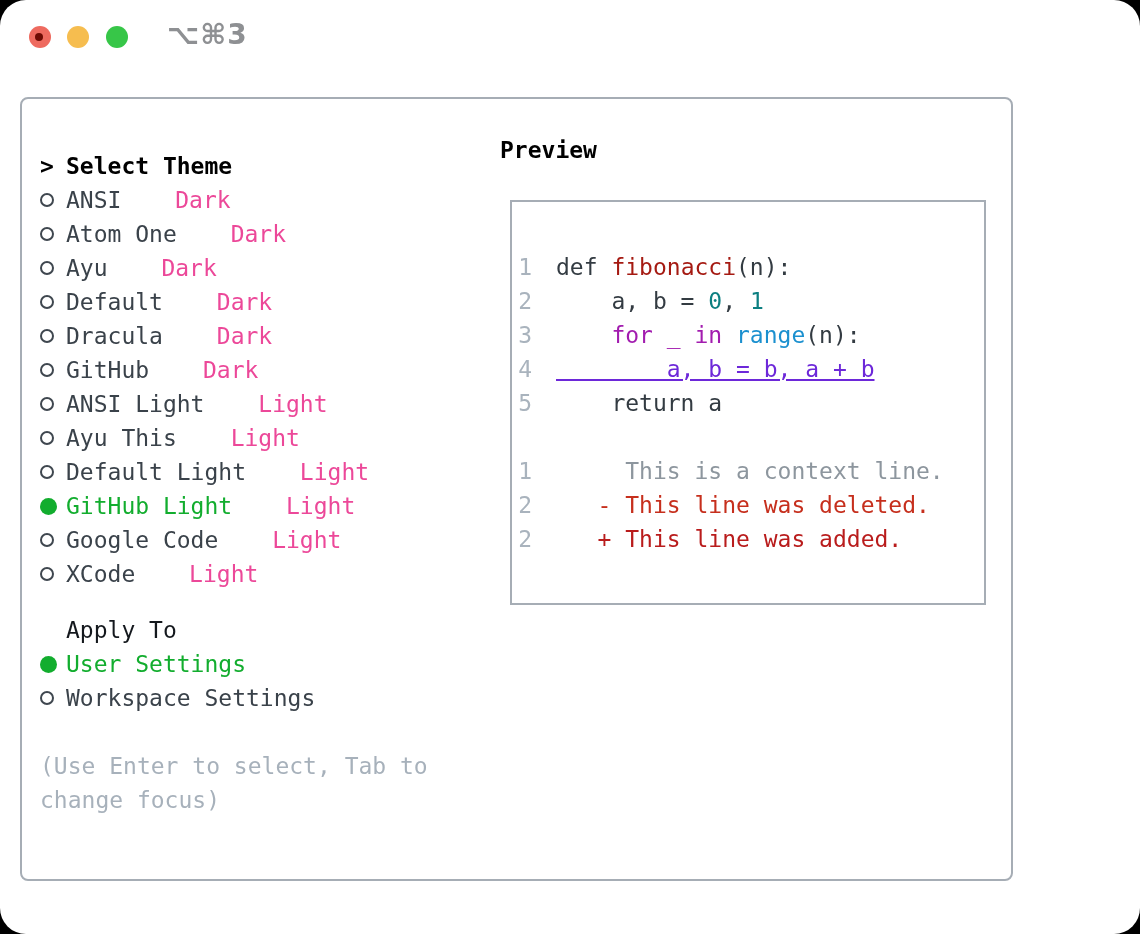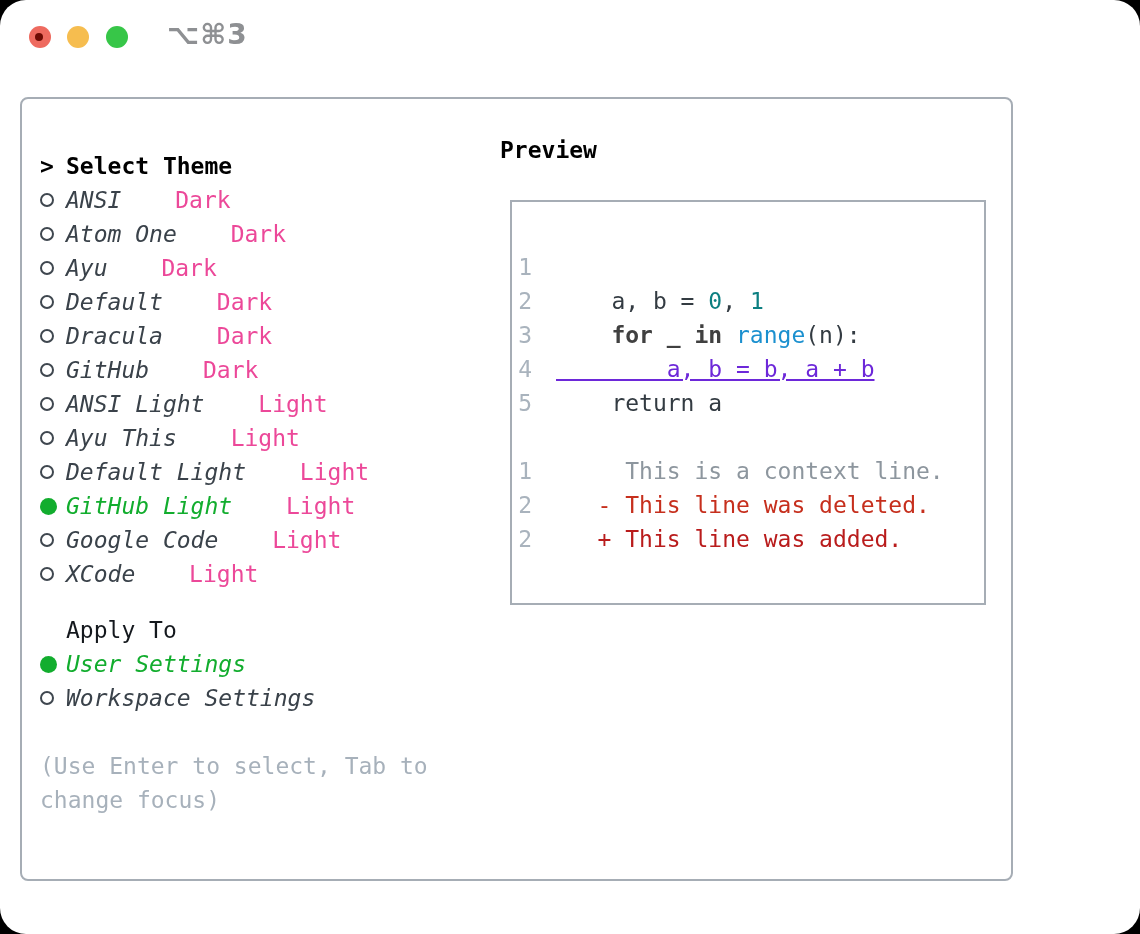--- a/index.html
+++ b/index.html
@@ -28,21 +28,21 @@
     position:absolute;left:20px;top:97px;width:993px;height:784px;
     border:2px solid #a6adb5;border-radius:8px;background:#fff;box-sizing:border-box;
   }
   .left-col{position:absolute;left:18px;top:50px;width:440px;}
   .row{height:34px;line-height:34px;font-size:23px;white-space:pre;display:flex;align-items:center;}
   .bullet-cell{width:26px;flex:0 0 26px;display:flex;align-items:center;}
   .radio{width:14px;height:14px;border:2px solid #3f474f;border-radius:50%;box-sizing:border-box;}
   .radio.on{width:17px;height:17px;border:none;background:#12ad2e;}
   .prompt{font-weight:700;color:#000;font-size:23px;}
   .hdr{font-weight:700;color:#000;}
-  .item-name{color:#3a424a;font-style:italic;}
+  .item-name{color:#3a424a;}
   .item-name.sel{color:#12ad2e;}
   .item-tag{color:#ec4899;margin-left:40px;}
   .apply-block{margin-top:22px;}
   .apply-title{color:#14181d;}
   .help{
     margin-top:34px;color:#a7b1bb;font-size:23px;line-height:34px;width:432px;
     white-space:normal;word-break:normal;
   }
   
   .preview-title{position:absolute;left:478px;top:34px;height:34px;line-height:34px;font-size:23px;}
@@ -103,23 +103,23 @@
             <div class="row"><span class="bullet-cell"><span class="radio"></span></span><span class="item-name">Workspace Settings</span></div>
           </div>
       </div>
 
       <div class="help">(Use Enter to select, Tab to change focus)</div>
     </div>
 
     <div class="preview-title hdr">Preview</div>
 
     <div class="preview-box" id="preview-box">
-        <div class="pline"><span class="lnum">1</span></div>
+        <div class="pline"><span class="lnum">1</span><span class="pcode"><span style="color: rgb(51, 59, 66);">def </span><span style="color: rgb(165, 26, 18);">fibonacci</span><span style="color: rgb(51, 59, 66);">(n):</span></span></div>
         <div class="pline"><span class="lnum">2</span><span class="pcode"><span style="color: rgb(51, 59, 66);">    a, b = </span><span style="color: rgb(12, 127, 129);">0</span><span style="color: rgb(51, 59, 66);">, </span><span style="color: rgb(12, 127, 129);">1</span></span></div>
-        <div class="pline"><span class="lnum">3</span><span class="pcode"><span style="color: #404040; font-weight: bold;">    for _ in </span><span style="color: rgb(27, 144, 207);">range</span><span style="color: rgb(51, 59, 66);">(n):</span></span></div>
+        <div class="pline"><span class="lnum">3</span><span class="pcode"><span style="color: #a21caf;">    for _ in </span><span style="color: rgb(27, 144, 207);">range</span><span style="color: rgb(51, 59, 66);">(n):</span></span></div>
         <div class="pline"><span class="lnum">4</span><span class="pcode"><span style="color: #6d28d9; text-decoration: underline;">        a, b = b, a + b</span></span></div>
         <div class="pline"><span class="lnum">5</span><span class="pcode"><span style="color: rgb(51, 59, 66);">    return a</span></span></div>
         <div class="pline"><span class="lnum"></span><span class="pcode"></span></div>
         <div class="pline"><span class="lnum">1</span><span class="pcode"><span style="color: rgb(141, 150, 158);">     This is a context line.</span></span></div>
         <div class="pline"><span class="lnum">2</span><span class="pcode"><span style="color: rgb(198, 47, 29);">   - This line was deleted.</span></span></div>
         <div class="pline"><span class="lnum">2</span><span class="pcode"><span style="color: #b91c1c;">   + This line was added.</span></span></div>
       </div>
 
   </div>
 </div>

